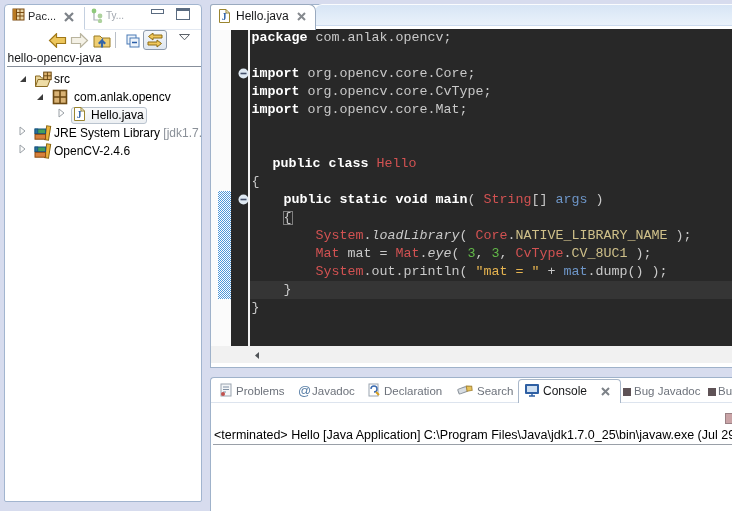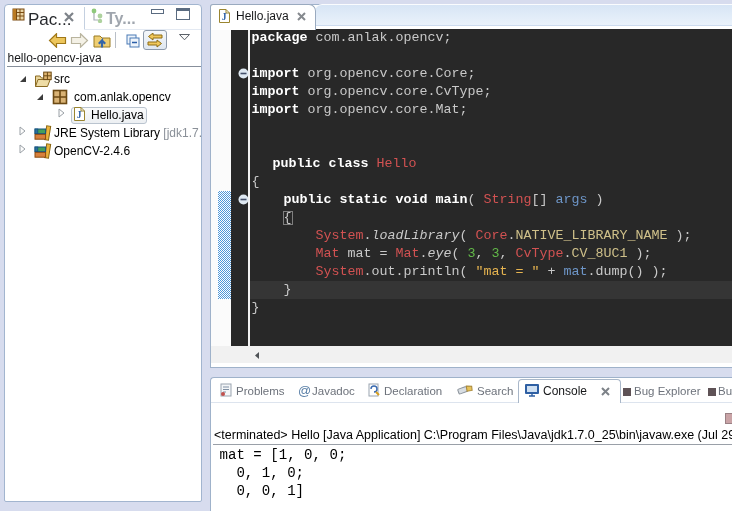--- a/index.html
+++ b/index.html
@@ -16,36 +16,36 @@
   <div class="abs" style="left:79px;top:0;width:118px;height:24px;border-bottom:1px solid #e3e9f2;"></div>
   <div class="abs" style="left:79px;top:2px;width:1px;height:22px;background:#c4d0e0;"></div>
 
   <div class="abs" style="left:7px;top:3px;">
     <svg width="14" height="14" viewBox="0 0 14 14">
       <rect x="1" y="1" width="11" height="11" fill="#e9d4a5" stroke="#7a4a10" stroke-width="1"></rect>
       <path d="M1 4.5h11M1 8h11M4.5 1v11M8 1v11" stroke="#7a4a10" stroke-width="1"></path>
       <rect x="1" y="1" width="3" height="11" fill="#b97a23"></rect>
     </svg>
   </div>
-  <div class="abs" style="left:23px;top:5px;font-size:17px;color:#26282c;">Pac...</div>
+  <div class="abs" style="left:23px;top:5px;font-size:11px;color:#26282c;">Pac...</div>
   <div class="abs" style="left:58px;top:6px;">
     <svg width="12" height="12" viewBox="0 0 12 12">
         <path d="M2 2l8 8M10 2l-8 8" stroke="#7d8288" stroke-width="2.2"></path>
       </svg>
   </div>
 
   <div class="abs" style="left:85px;top:3px;">
     <svg width="14" height="15" viewBox="0 0 14 15">
       <path d="M4 4v8h4" stroke="#a8aeb6" stroke-width="1.2" fill="none"></path>
       <circle cx="4" cy="3" r="2.4" fill="#8fc97c"></circle>
         <circle cx="10" cy="8" r="2.4" fill="#aed29e"></circle>
         <circle cx="10" cy="13" r="2.2" fill="#aed29e"></circle>
     </svg>
   </div>
-  <div class="abs" style="left:101px;top:5px;font-size:16px;color:#a0a6ae;font-weight:bold;">Ty...</div>
+  <div class="abs" style="left:101px;top:5px;font-size:10px;color:#a0a6ae;">Ty...</div>
 
   <div class="abs" style="left:146px;top:4px;width:13px;height:5px;border:1px solid #5a6b80;background:#fff;box-sizing:border-box;"></div>
   <div class="abs" style="left:171px;top:3px;width:14px;height:12px;border:1px solid #5a6b80;border-top-width:3px;background:#fff;box-sizing:border-box;"></div>
 
   <div class="abs" style="left:43px;top:28px;">
     <svg width="19" height="15" viewBox="0 0 19 15">
       <path d="M8.5 0.8L1.5 7.5l7 6.7v-3.7h9v-6h-9z" fill="#edc65c" stroke="#a07818" stroke-width="1.2"></path>
     </svg>
   </div>
   <div class="abs" style="left:65px;top:28px;">
@@ -270,25 +270,22 @@
     </svg>
   </div>
   <div class="abs" style="left:332px;top:6px;font-size:12px;color:#17181a;">Console</div>
   <div class="abs" style="left:389px;top:8px;">
     <svg width="11" height="11" viewBox="0 0 11 11">
         <path d="M2 2l7 7M9 2l-7 7" stroke="#7d8288" stroke-width="2"></path>
       </svg>
   </div>
 
   <div class="abs" style="left:412px;top:10px;width:8px;height:8px;background:#5e5256;"></div>
-  <div class="abs" style="left:423px;top:7px;font-size:11.5px;color:#6d727b;">Bug Explorer</div>
+  <div class="abs" style="left:423px;top:7px;font-size:11.5px;color:#6d727b;">Bug Javadoc</div>
   <div class="abs" style="left:497px;top:10px;width:8px;height:8px;background:#5e5256;"></div>
   <div class="abs" style="left:507px;top:7px;font-size:11.5px;color:#6d727b;">Bug</div>
 
   <div class="abs" style="left:514px;top:35px;width:9px;height:9px;background:#c9a3a6;border:1px solid #9a8084;"></div>
 
   <div class="abs" style="left:3px;top:50px;font-size:12.5px;color:#000;white-space:nowrap;">&lt;terminated&gt; Hello [Java Application] C:\Program Files\Java\jdk1.7.0_25\bin\javaw.exe (Jul 29, 2013</div>
   <div class="abs" style="left:2px;top:65.5px;width:520px;height:1px;background:#9aa0a8;"></div>
 
-  <pre class="abs" style="left:8.5px;top:68px;margin:0;font-family:'Liberation Mono',monospace;font-size:14.1px;line-height:18px;color:#000;">mat = [1, 0, 0;
-  0, 1, 0;
-  0, 0, 1]</pre>
 </div>
 
 </body></html>

